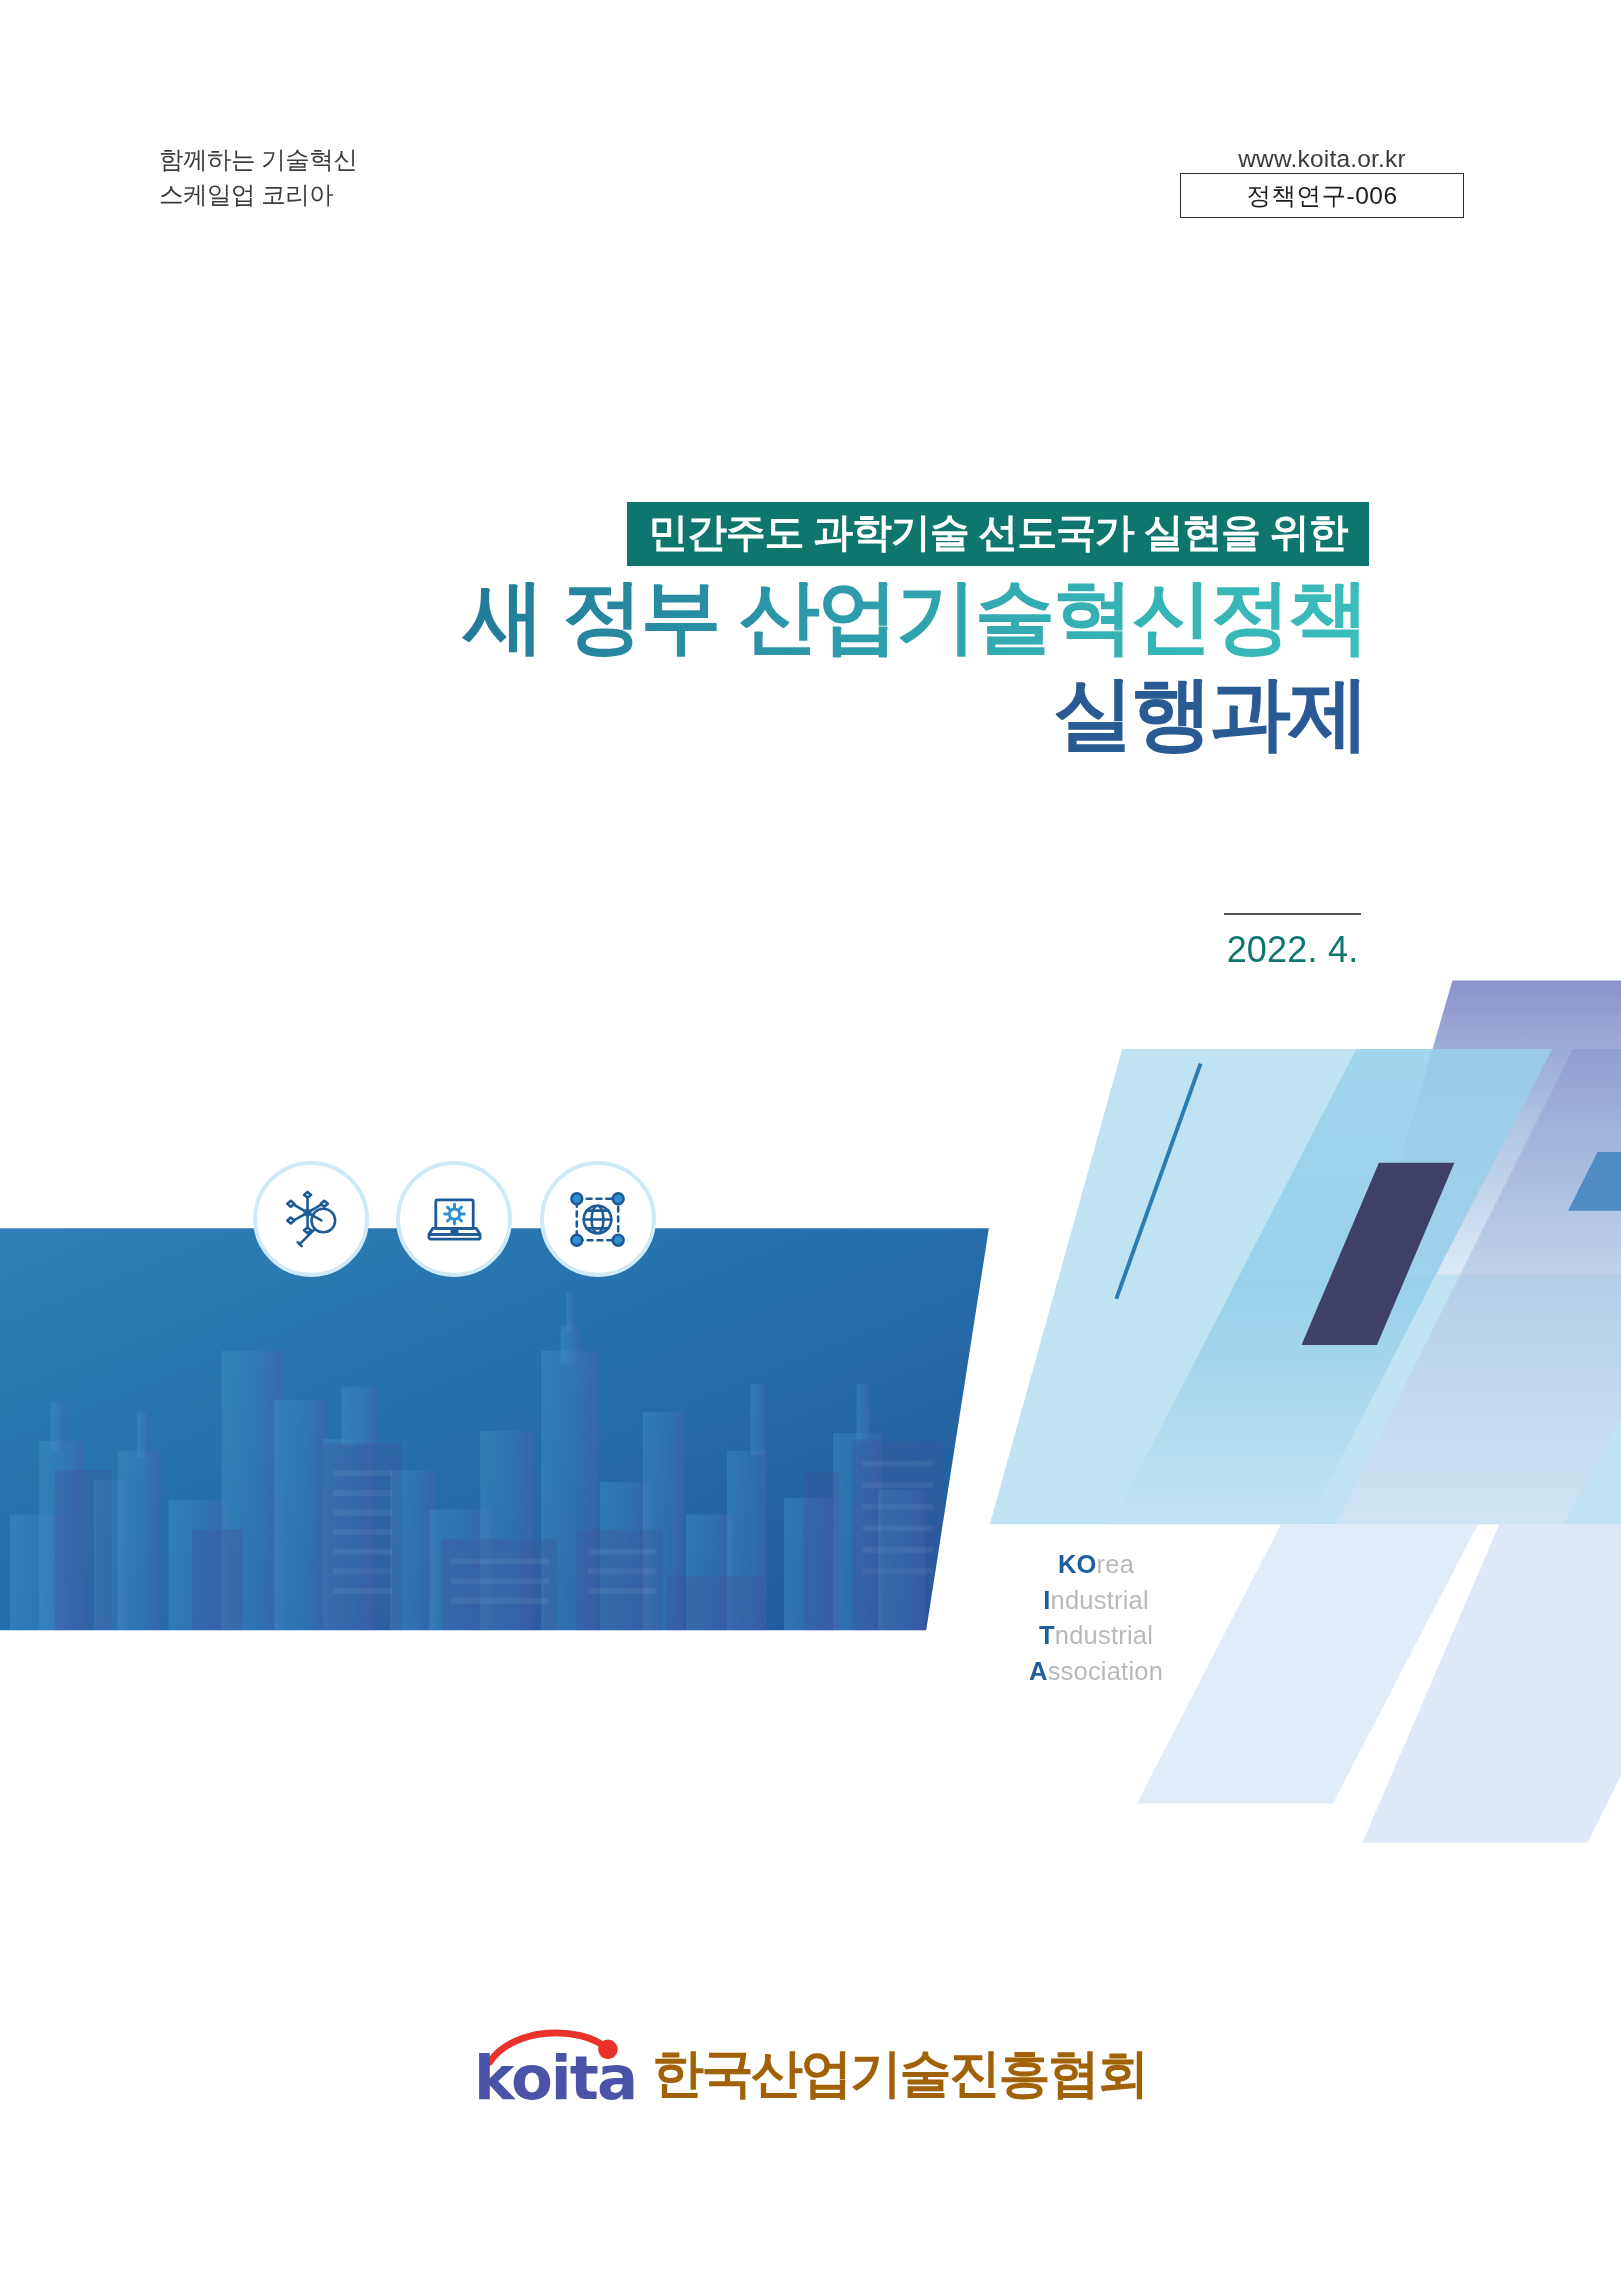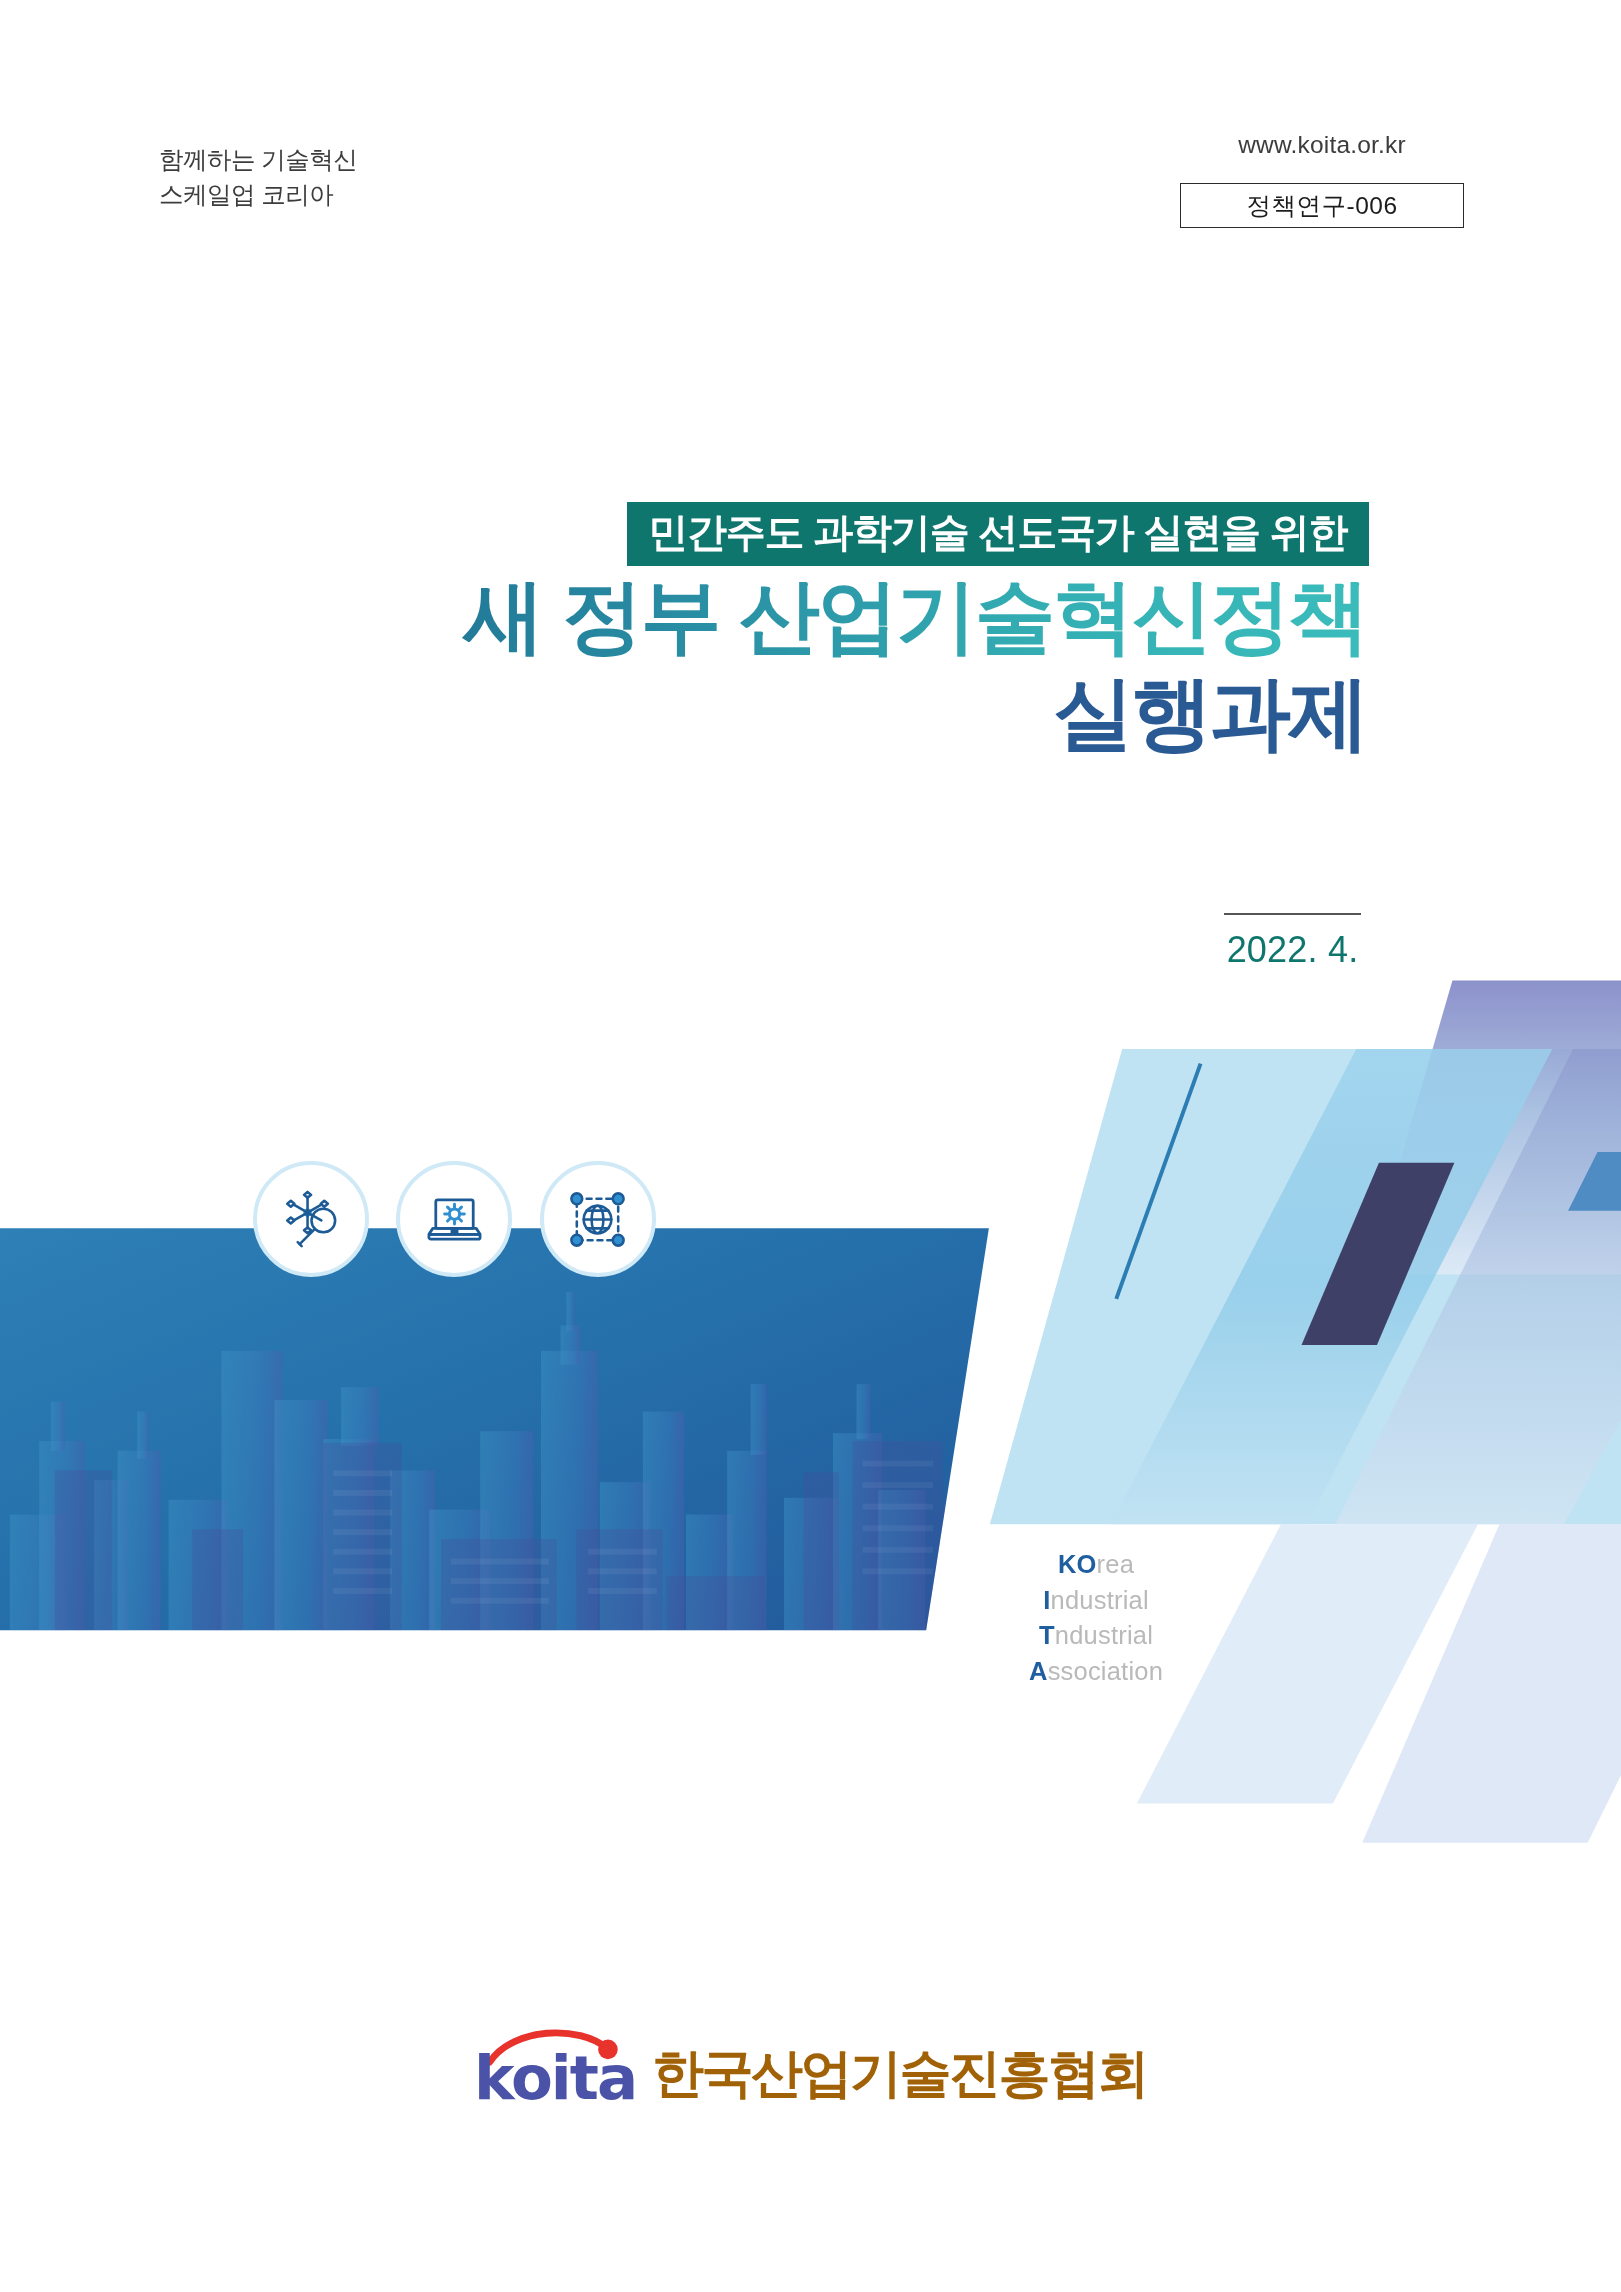--- a/index.html
+++ b/index.html
@@ -20,33 +20,33 @@
     position: absolute;
     left: 159px; top: 143px;
     font-size: 24.5px;
     line-height: 1.42;
     color: #3c3c3c;
     letter-spacing: -0.5px;
     white-space: pre-line;
   }
   .header-right {
     position: absolute;
-    right: 157px; top: 131px;
+    right: 157px; top: 145px;
     text-align: center;
     width: 284px;
   }
   .site-url {
     font-size: 24.5px;
     color: #3c3c3c;
     letter-spacing: 0.2px;
     display: block;
     text-align: center;
   }
   .doc-code-box {
-    margin-top: 24px;
+    margin-top: 0;
     border: 1.6px solid #2b2b2b;
     height: 45px;
     display: flex;
     align-items: center;
     justify-content: center;
   }
   .doc-code {
     font-size: 24.5px;
     color: #1c1c1c;
     letter-spacing: 0.5px;

